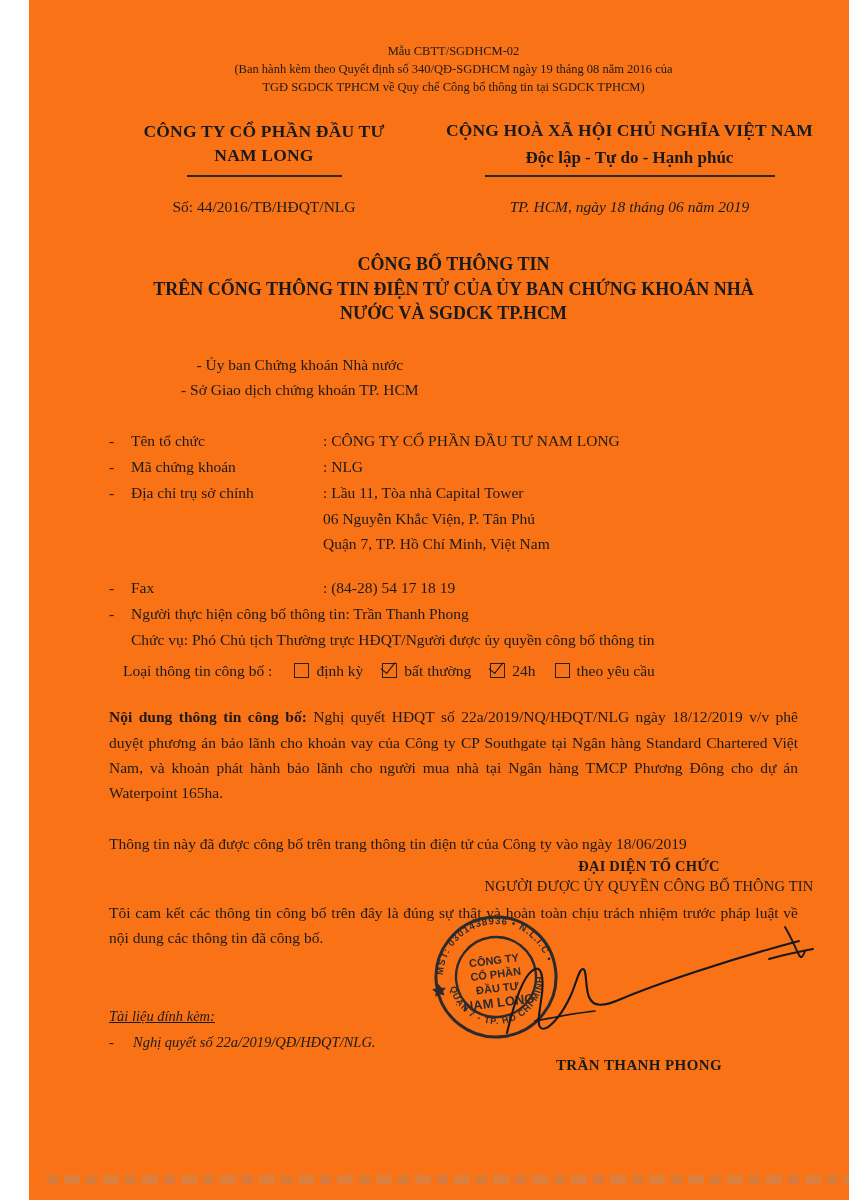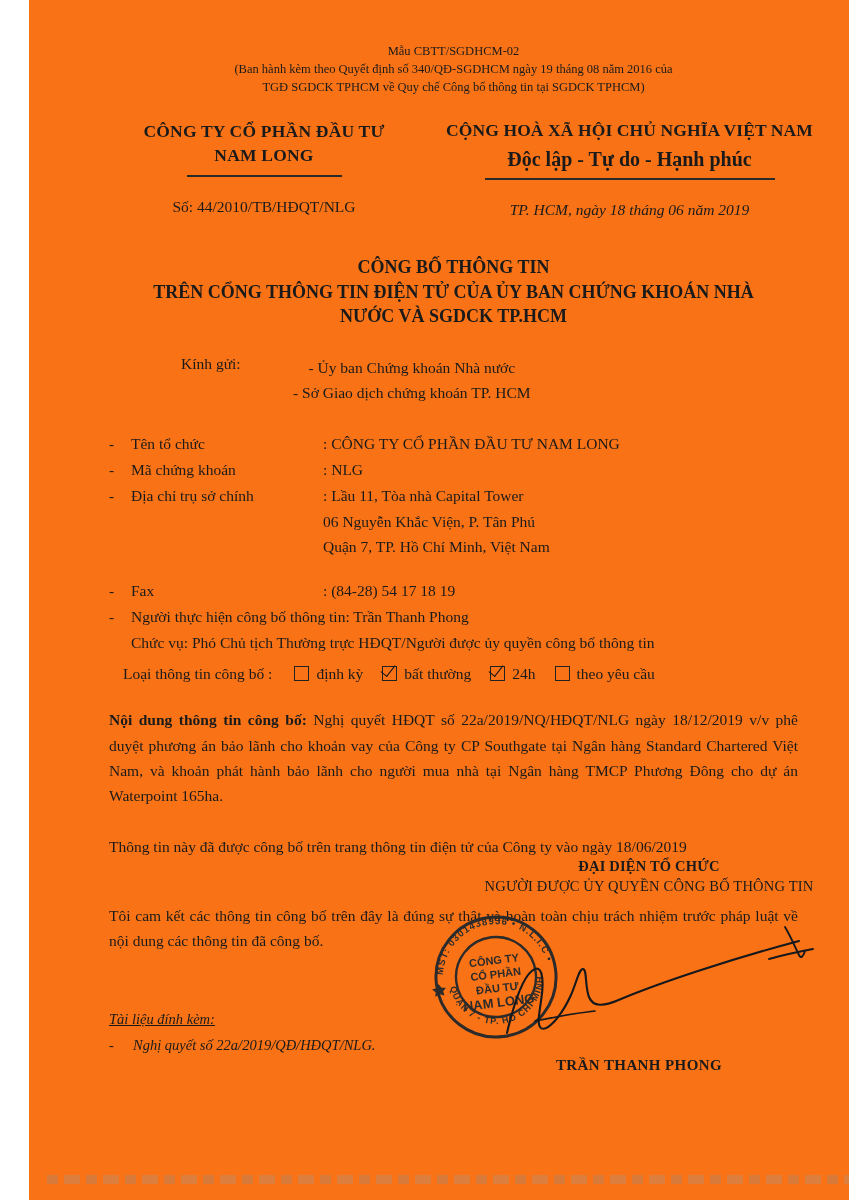--- a/index.html
+++ b/index.html
@@ -49,21 +49,21 @@
     line-height: 1.35;
     letter-spacing: .2px;
   }
   .nation {
     font-weight: bold;
     font-size: 17.5px;
     letter-spacing: .1px;
   }
   .motto {
     font-weight: bold;
-    font-size: 20px;
+    font-size: 17px;
     margin-top: 7px;
   }
   .rule {
     height: 2px;
     background: #2a2a2a;
     margin: 7px auto 0;
   }
   .rule-left { width: 155px; }
   .rule-right { width: 290px; }
 
@@ -263,40 +263,39 @@
     <div class="line1">Mẫu CBTT/SGDHCM-02</div>
     <div>(Ban hành kèm theo Quyết định số 340/QĐ-SGDHCM  ngày 19 tháng 08 năm 2016 của</div>
     <div>TGĐ SGDCK TPHCM về Quy chế Công bố thông tin tại SGDCK TPHCM)</div>
   </div>
 
   <div class="hdr">
     <div class="hdr-left">
       <div class="org-name">CÔNG TY CỔ PHẦN ĐẦU TƯ</div>
       <div class="org-name">NAM LONG</div>
       <div class="rule rule-left"></div>
-      <div class="docno">Số: 44/2010/TB/HĐQT/NLG</div>
+      <div class="docno">Số: 44/2016/TB/HĐQT/NLG</div>
     </div>
     <div class="hdr-right">
       <div class="nation">CỘNG HOÀ XÃ HỘI CHỦ NGHĨA VIỆT NAM</div>
       <div class="motto">Độc lập - Tự do - Hạnh phúc</div>
       <div class="rule rule-right"></div>
       <div class="place-date">TP. HCM, ngày 18 tháng 06 năm 2019</div>
     </div>
   </div>
 
   <div class="title-block">
     <div class="title-1">CÔNG BỐ THÔNG TIN</div>
     <div class="title-2">TRÊN CỔNG THÔNG TIN ĐIỆN TỬ CỦA ỦY BAN CHỨNG KHOÁN NHÀ</div>
     <div class="title-2">NƯỚC VÀ SGDCK TP.HCM</div>
   </div>
 
   <div class="body-area">
 
     <div class="kinh-gui">
-      <div class="kg-label">Kính gửi:</div>
       <div class="kg-list">
         <div>- Ủy ban Chứng khoán Nhà nước</div>
         <div>- Sở Giao dịch chứng khoán TP. HCM</div>
       </div>
     </div>
 
     <div class="field-list">
 
       <div class="field-row">
         <div class="f-dash">-</div>

